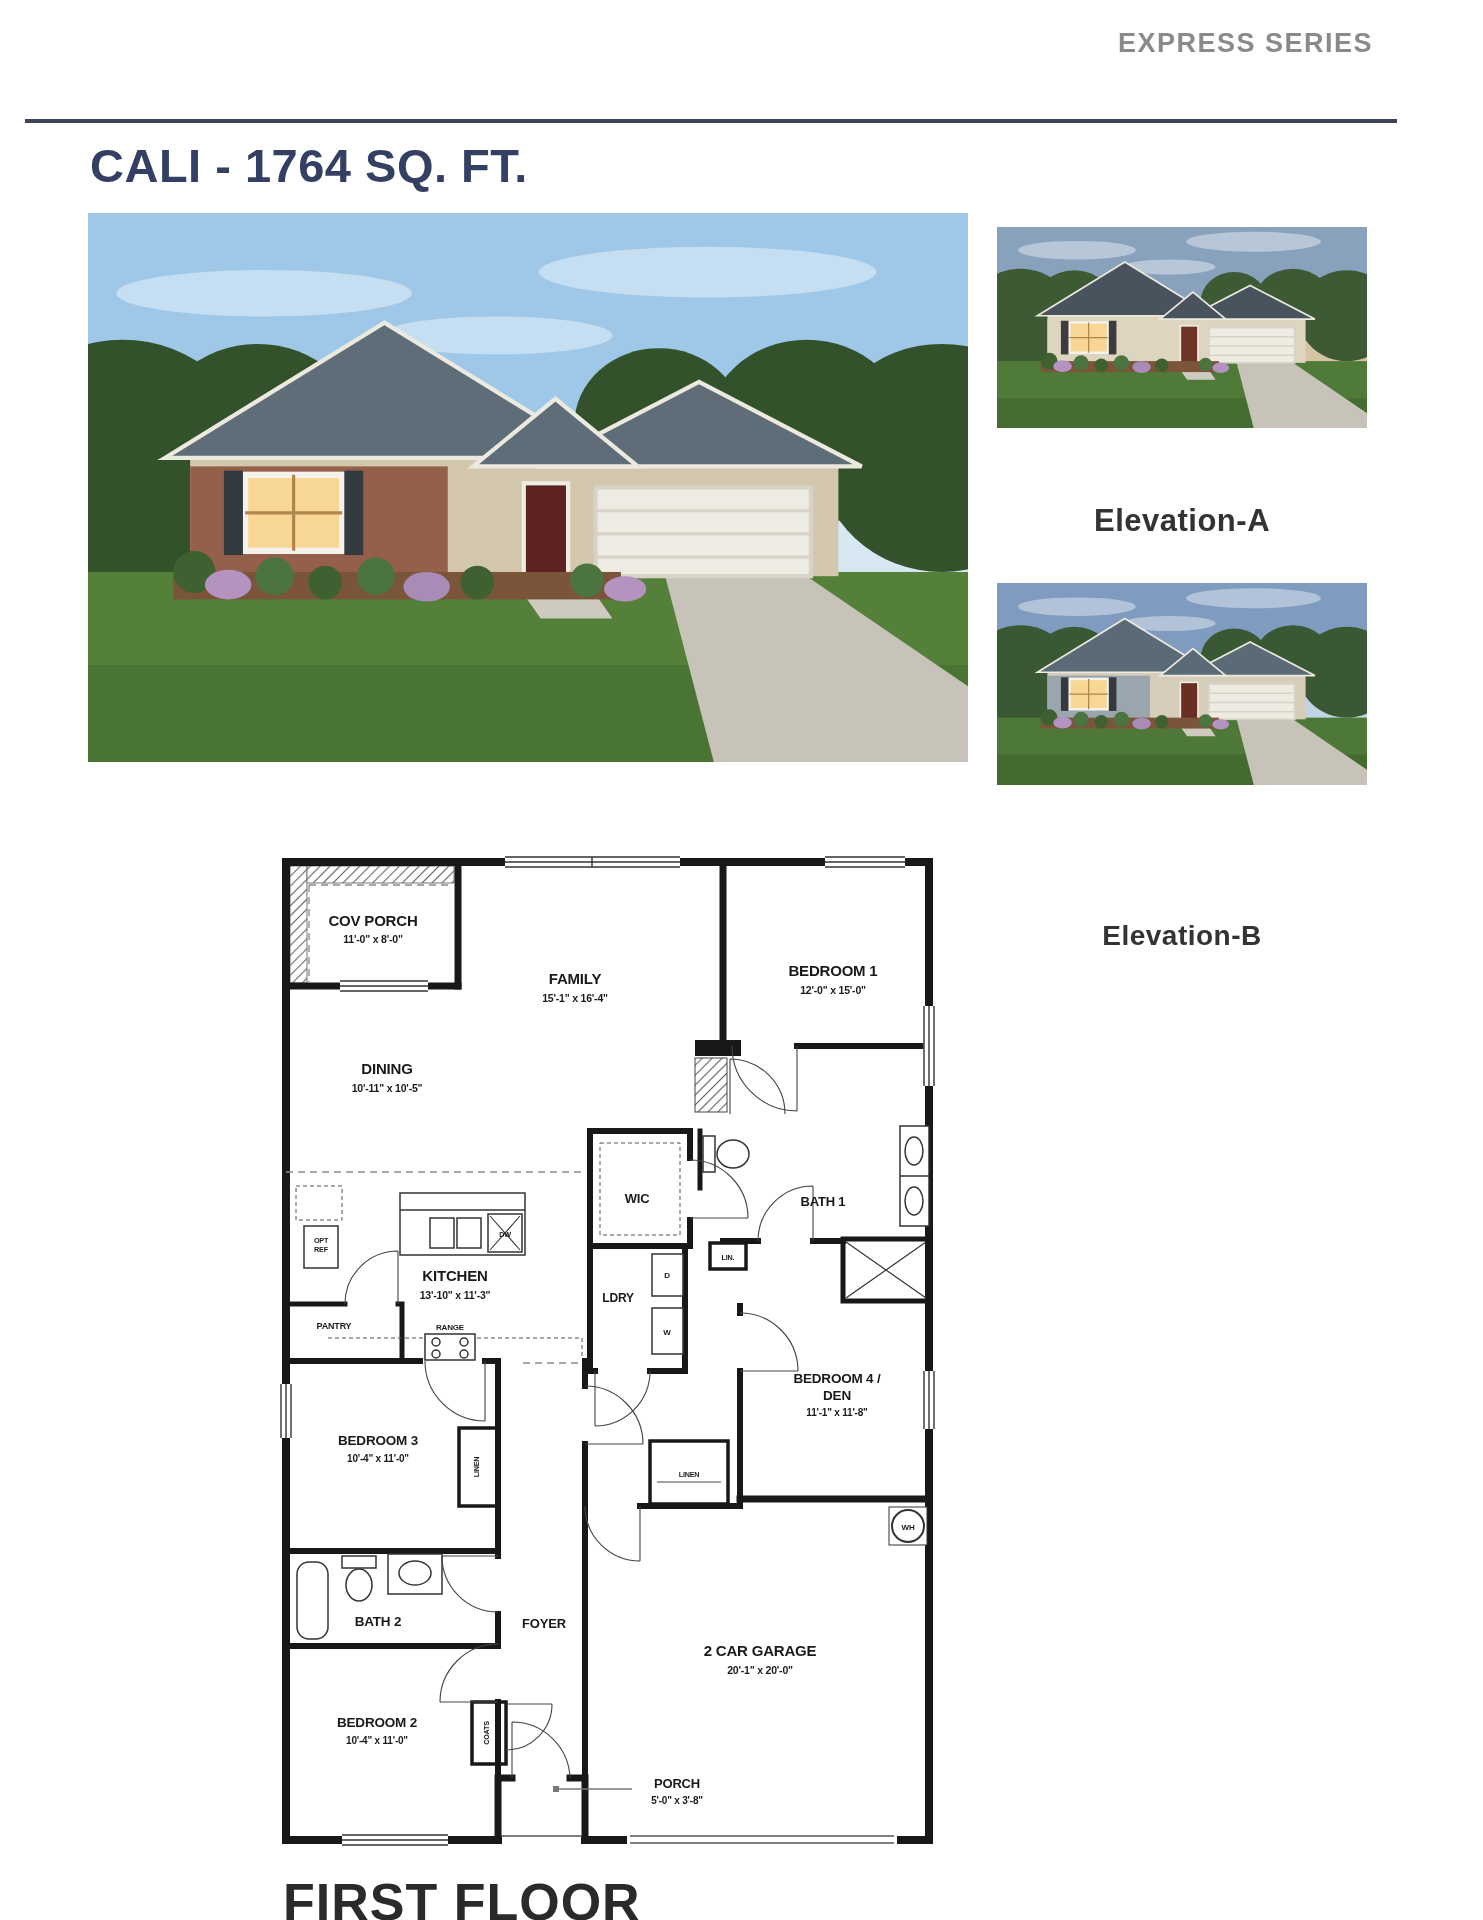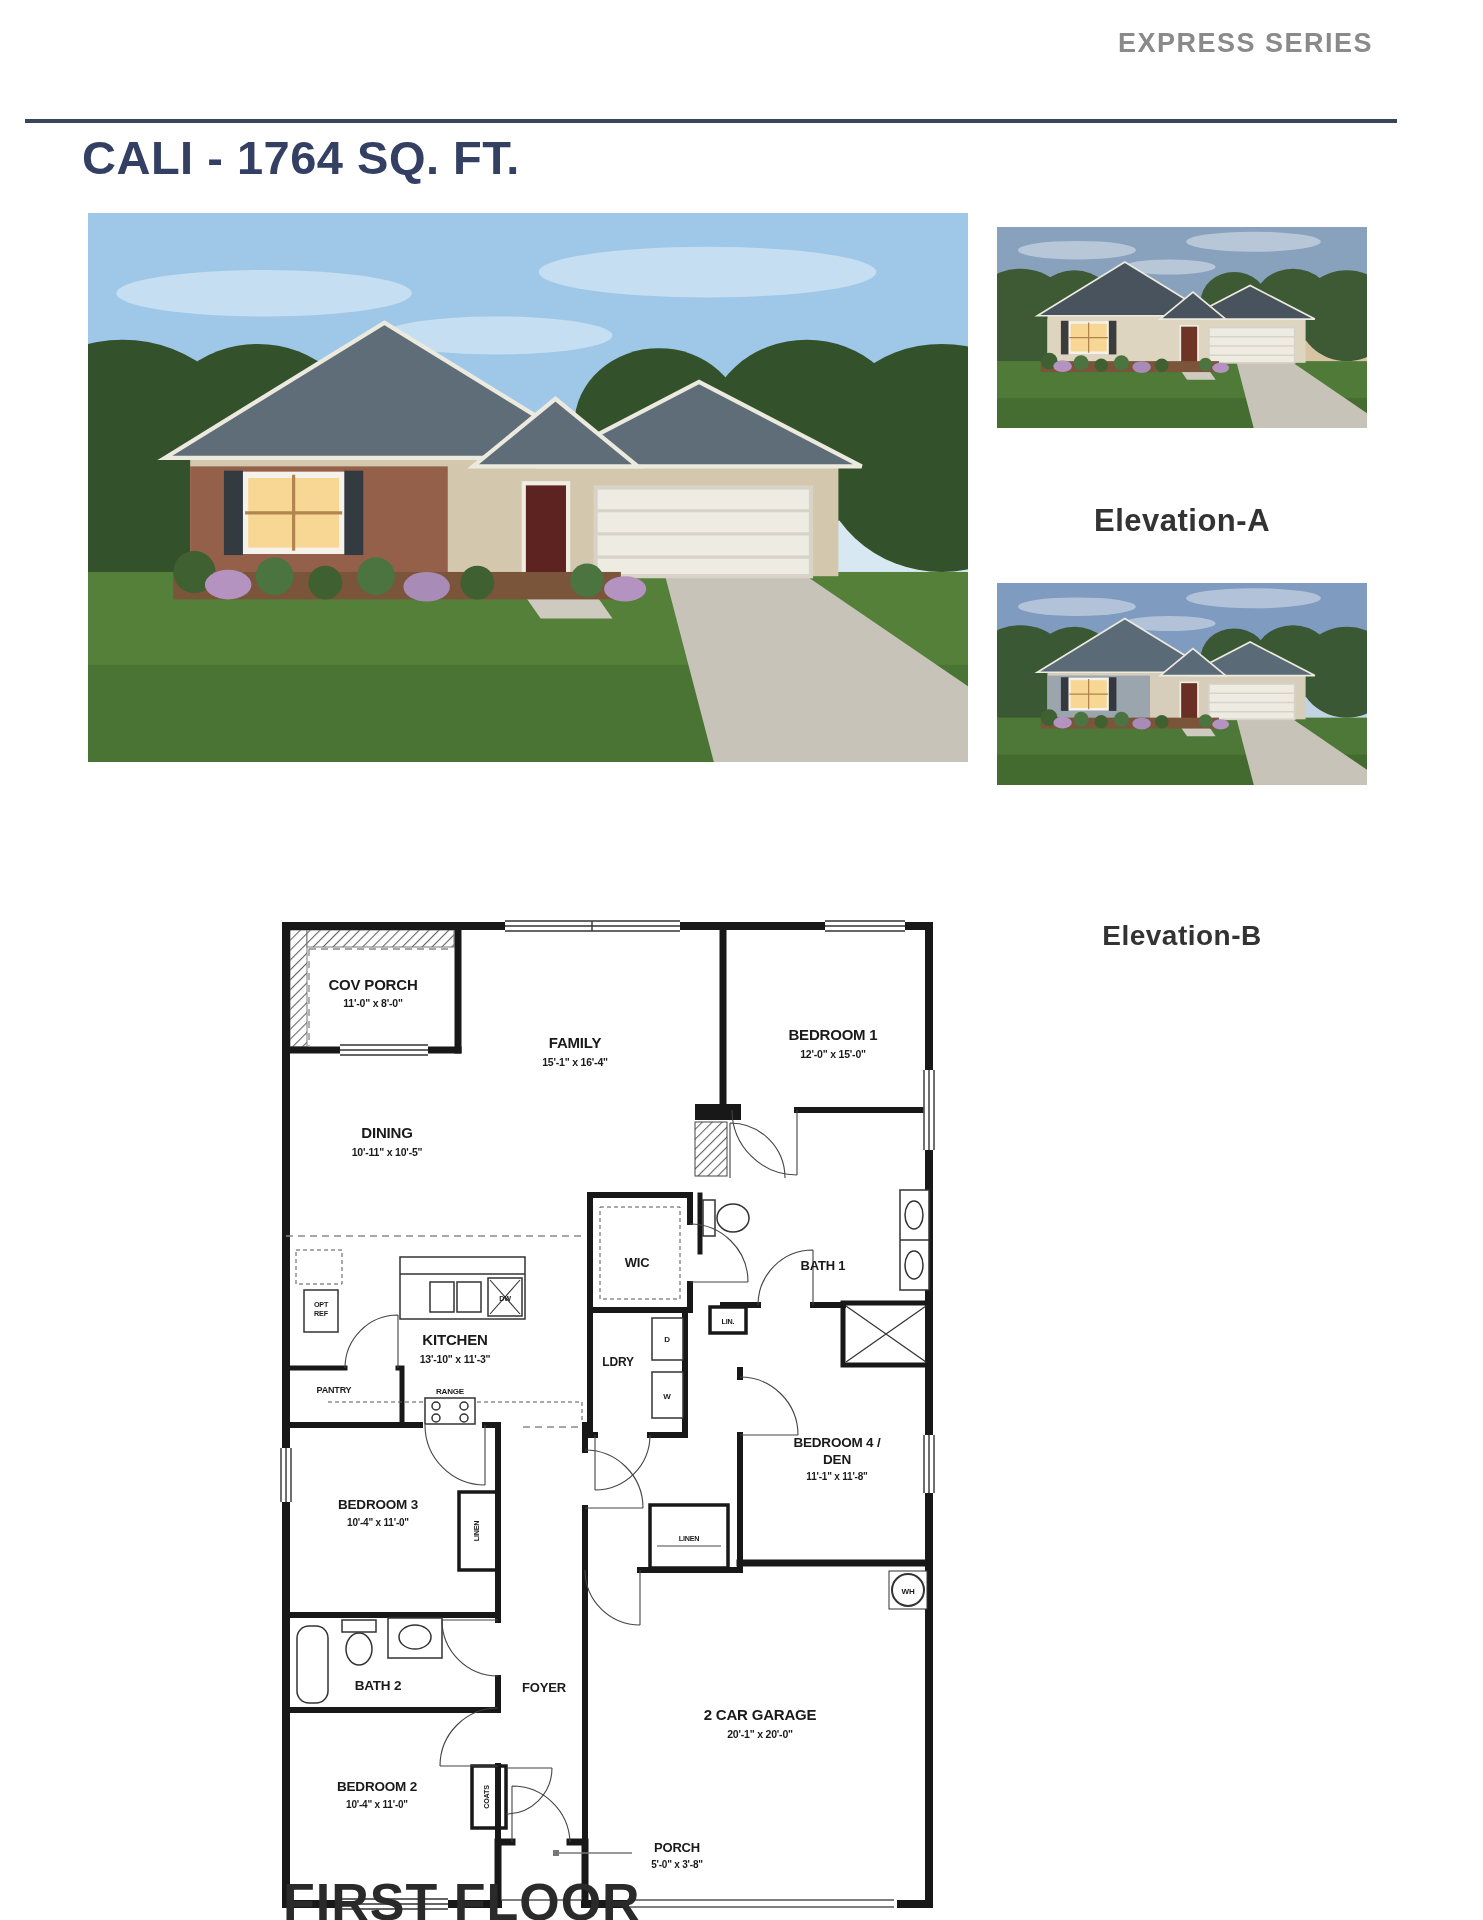--- a/index.html
+++ b/index.html
@@ -6,41 +6,41 @@
   .page{
     position:relative;width:1483px;height:1920px;background:#ffffff;
     font-family:"Liberation Sans","DejaVu Sans",sans-serif;overflow:hidden;margin:0 auto;
   }
   .series{
     position:absolute;top:28px;right:110px;font-size:27px;letter-spacing:1.5px;
     color:#8a8a8a;font-weight:700;
   }
   .rule{position:absolute;left:25px;top:119px;width:1372px;height:4px;background:#3b4559;}
   .title{
-    position:absolute;left:82px;top:130px;margin:0;font-size:47px;font-weight:bold;
+    position:absolute;left:82px;top:130px;margin:8px;font-size:47px;font-weight:bold;
     color:#333f63;letter-spacing:0.5px;
   }
   figure.photo{margin:0;padding:0;position:absolute;overflow:hidden;background:#9fc8e8;}
   figure.photo svg{display:block;width:100%;height:100%;}
   .photo-f{left:88px;top:213px;width:880px;height:549px;}
   .photo-a{left:997px;top:227px;width:370px;height:201px;}
   .photo-b{left:997px;top:583px;width:370px;height:202px;}
   .photo-f{--sky:#9fc8e8;--glow:#e9f3f7;--tree:#33512b;--grass:#55803a;--grass2:#4a7433;
            --roof:#5f6d79;--wall:#d3c7ae;--accent-wall:#95604a;--door:#5c2320;--shutter:#333a40;}
   .photo-a{--sky:#88a2bd;--glow:#f2cf9b;--tree:#3d5a34;--grass:#4f7a38;--grass2:#456d31;
            --roof:#49535e;--wall:#ded5c0;--accent-wall:#ded5c0;--door:#6e3526;--shutter:#3c3c3c;}
   .photo-b{--sky:#7f9cc0;--glow:#d8e6ef;--tree:#3a5833;--grass:#4d7837;--grass2:#436a2f;
            --roof:#5b6a77;--wall:#d6cdbb;--accent-wall:#9aa5ae;--door:#6a2f24;--shutter:#35393f;}
   .cap{
     position:absolute;text-align:center;font-weight:800;color:#333333;letter-spacing:0.5px;
   }
   .cap-f{left:88px;width:880px;top:788px;font-size:38px;}
   .cap-a{left:997px;width:370px;top:503px;font-size:31px;text-align:center;}
   .cap-b{left:997px;width:370px;top:920px;font-size:28px;}
-  .plan{position:absolute;left:280px;top:920px;width:655px;height:990px;}
+  .plan{position:absolute;left:280px;top:856px;width:655px;height:990px;}
   .plan svg{display:block;width:100%;height:100%;}
   .plan text{
     font-family:"Liberation Sans","DejaVu Sans",sans-serif;font-weight:bold;fill:#1a1a1a;
     text-anchor:middle;letter-spacing:-0.2px;
   }
   .t15{font-size:15px;} .t14{font-size:13.5px;} .t13{font-size:13px;}
   .t12{font-size:12px;} .t11{font-size:10.5px;} .t10{font-size:10px;}
   .t9{font-size:9px;} .t8{font-size:8px;} .t7{font-size:7.2px;}
   .first-floor{
     position:absolute;left:283px;top:1872px;font-size:52px;font-weight:bold;color:#2a2a2a;

